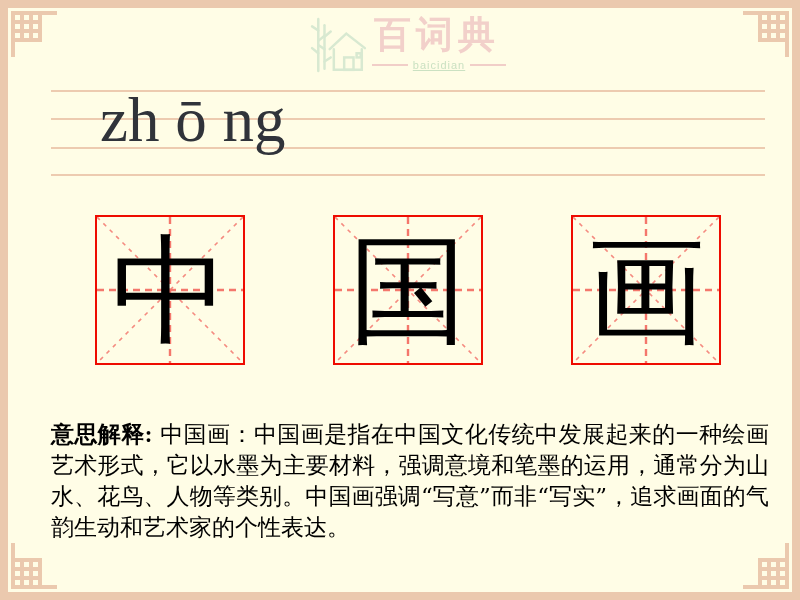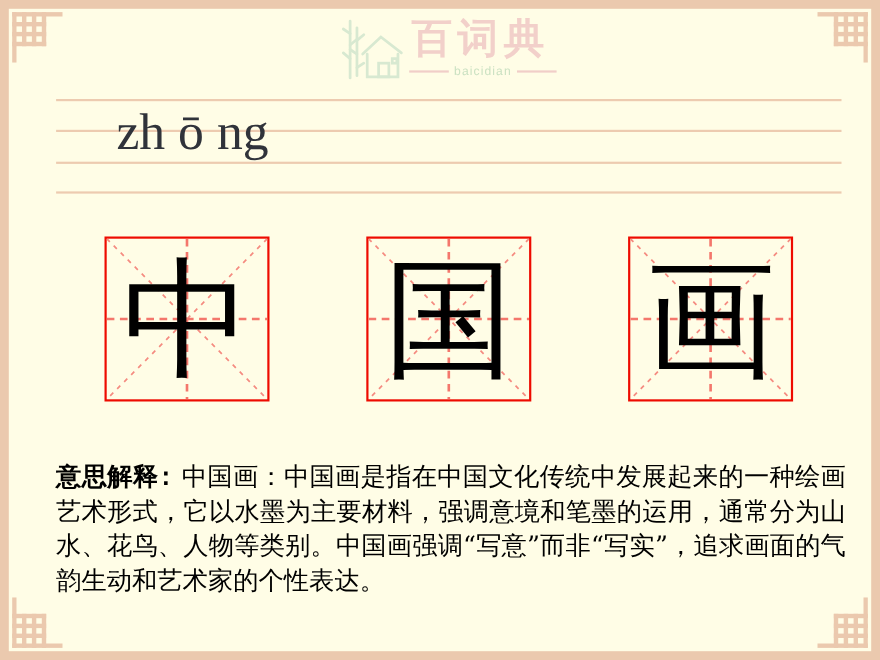--- a/index.html
+++ b/index.html
@@ -23,27 +23,27 @@
   .logo-icon{position:absolute;left:8px;top:8px;width:58px;height:58px;}
   .logo-title{
     position:absolute;left:72px;top:2px;width:136px;
     font-size:37px;font-weight:bold;letter-spacing:5px;line-height:48px;
     color:#F2D0CA;font-family:"DejaVu Serif",serif;white-space:nowrap;
   }
   .logo-sub{position:absolute;left:70px;top:50px;width:134px;height:14px;
     display:flex;align-items:center;justify-content:center;gap:5px;}
   .logo-sub .rule{flex:1;height:2px;background:#F1CEC8;}
   .logo-sub .sub-text{font-family:"Liberation Sans",sans-serif;font-size:11px;
-    color:#CBE1C2;letter-spacing:1px;line-height:1;}
+    color:#CBE1C2;letter-spacing:1px;line-height:1;text-decoration:underline;}
   
   .pinyin-line{position:absolute;left:43px;width:714px;height:2px;background:#EDCBB0;}
   .pl1{top:82px;} .pl2{top:110px;} .pl3{top:139px;} .pl4{top:166px;}
   .pinyin-word{
     position:absolute;top:85px;width:150px;height:54px;line-height:54px;
-    text-align:center;font-size:47px;color:#30333A;
+    text-align:center;font-size:63px;color:#30333A;
     font-family:"Liberation Serif","DejaVu Serif",serif;white-space:nowrap;
   }
   .pw1{left:92px;} .pw2{left:328px;} .pw3{left:563px;}
   
   .char-box{
     position:absolute;top:207px;width:146px;height:146px;
     border:2px solid #EE0B00;background:transparent;
   }
   .cb1{left:87px;} .cb2{left:325px;} .cb3{left:563px;}
   .char-box svg.guides{position:absolute;left:0;top:0;}
@@ -52,21 +52,21 @@
     text-align:center;font-size:118px;color:#000;
     font-family:"DejaVu Serif",serif;
   }
   
   .definition{
     position:absolute;left:43px;top:411px;width:718px;
     font-size:23px;line-height:31px;color:#000;
     font-family:"DejaVu Serif",serif;text-align:justify;
   }
   .definition .label{
-    font-family:Liberation Mono, monospace;
+    font-family:Liberation Serif, serif;
     font-weight:700;
   }
 </style>
 </head>
 <body>
 
 <div class="page">
 
   <div class="corner tl">
     <svg width="46" height="46" viewBox="0 0 46 46">

